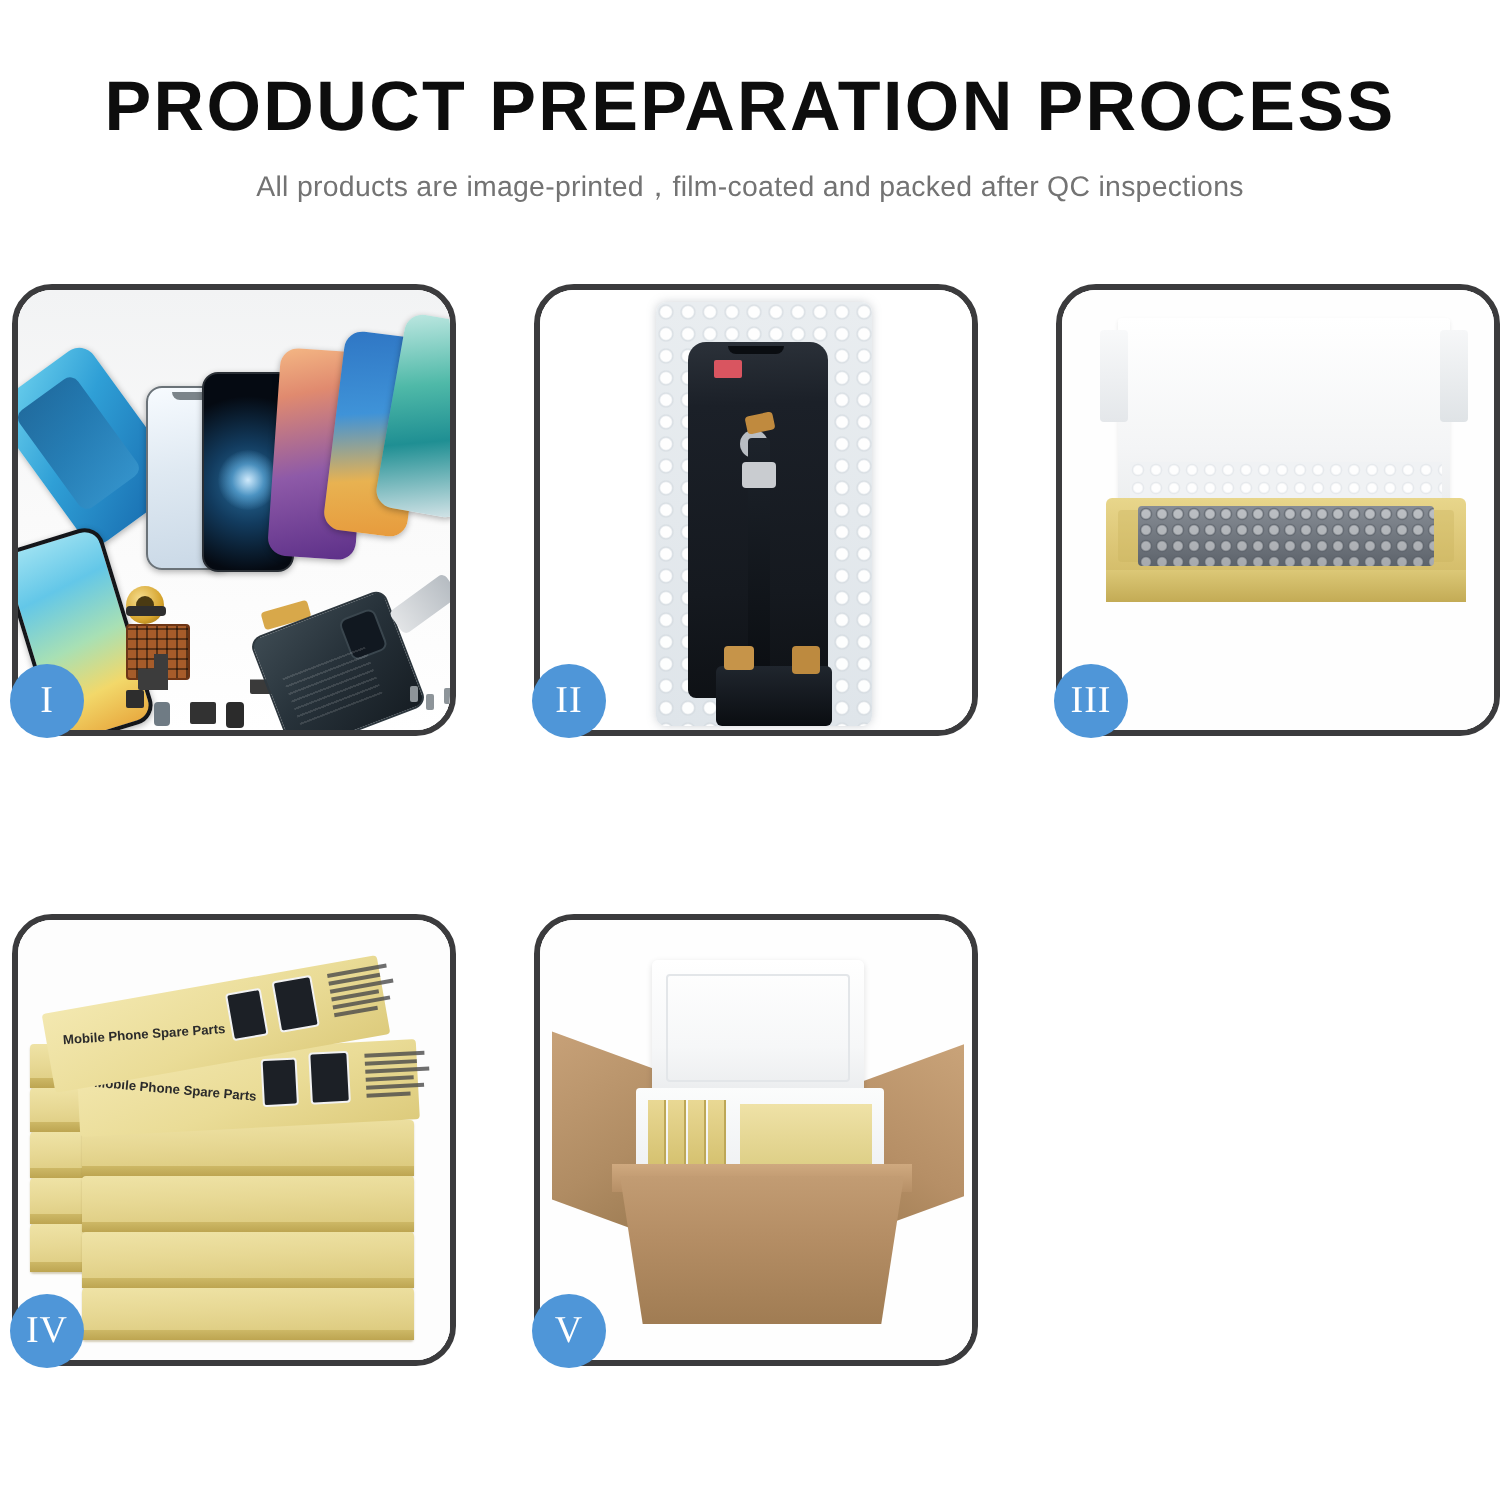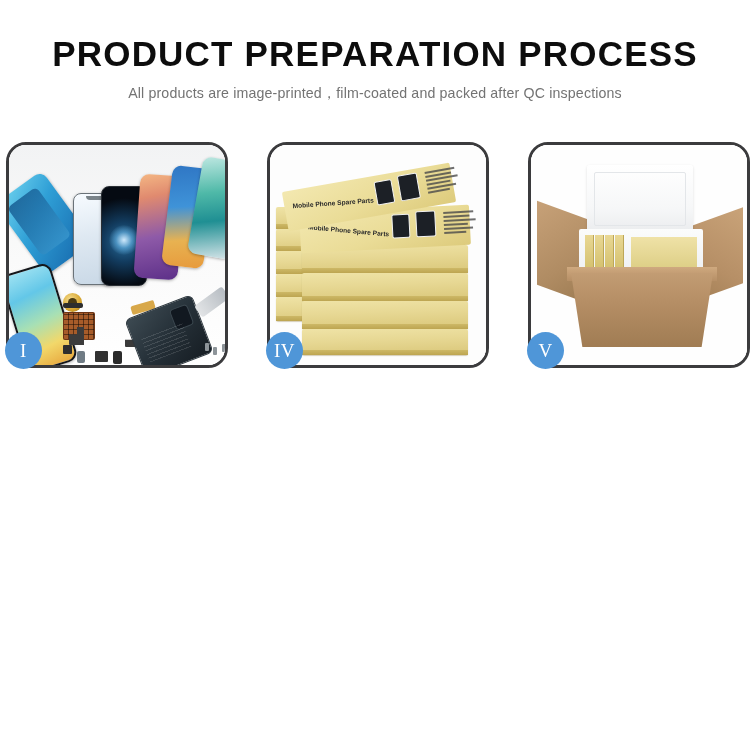--- a/index.html
+++ b/index.html
@@ -390,21 +390,54 @@
         <i style="left:0;top:0;"></i>
           <i style="left:8px;top:4px;"></i>
           <i style="left:17px;top:1px;"></i>
       </div>
     </div>
     <div class="badge">
       <span>I</span>
     </div>
   </div>
 
-
+  <div class="panel">
+    <div class="photo">
+      <div class="p2bg"></div>
+      <div class="bw">
+        <div class="scr">
+          <div class="redtag"></div>
+          <div class="connsil"></div>
+          <div class="goldtab1"></div>
+          <div class="flexstrip"></div>
+          <div class="connpad"></div>
+          <div class="darkblob"></div>
+          <div class="goldtab2"></div>
+          <div class="goldtab3"></div>
+        </div>
+      </div>
+    </div>
+    <div class="badge">
+      <span>II</span>
+    </div>
+  </div>
+
+  <div class="panel">
+    <div class="photo">
+      <div class="p3bg"></div>
+      <div class="lid"></div>
+      <div class="foam"></div>
+      <div class="tray"></div>
+      <div class="wrap"></div>
+      <div class="trayfront"></div>
+    </div>
+    <div class="badge">
+      <span>III</span>
+    </div>
+  </div>
 
   <div class="panel">
     <div class="photo">
       <div class="p4bg"></div>
 
       <div class="sbox edge" style="left:6px; top:62px; width:112px; height:22px;"></div>
       <div class="sbox edge" style="left:6px; top:84px; width:112px; height:22px;"></div>
       <div class="sbox edge" style="left:6px; top:106px; width:112px; height:23px;"></div>
       <div class="sbox edge" style="left:6px; top:129px; width:112px; height:23px;"></div>
       <div class="sbox edge" style="left:6px; top:152px; width:112px; height:24px;"></div>

